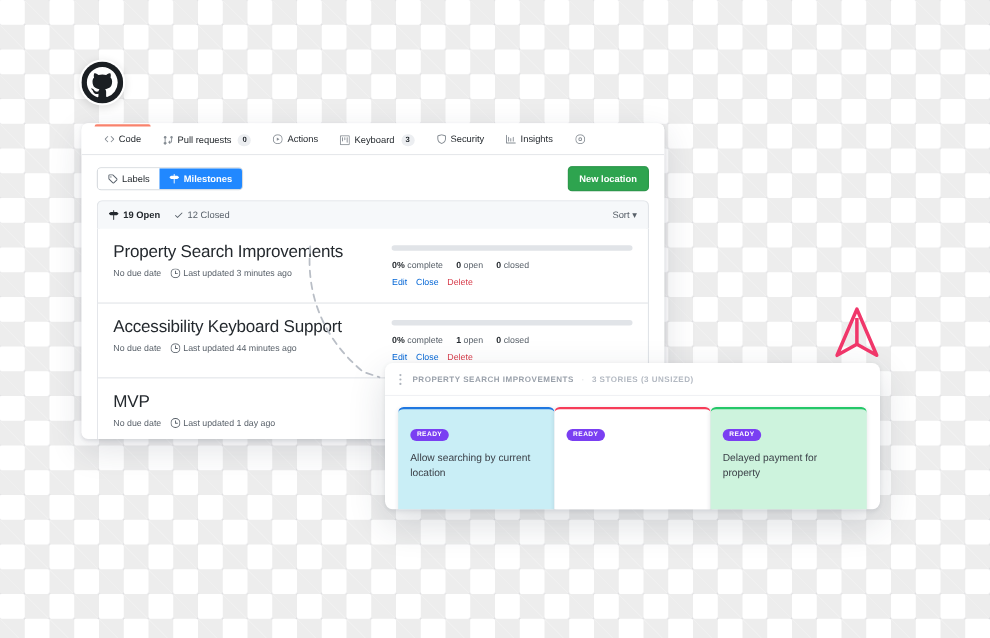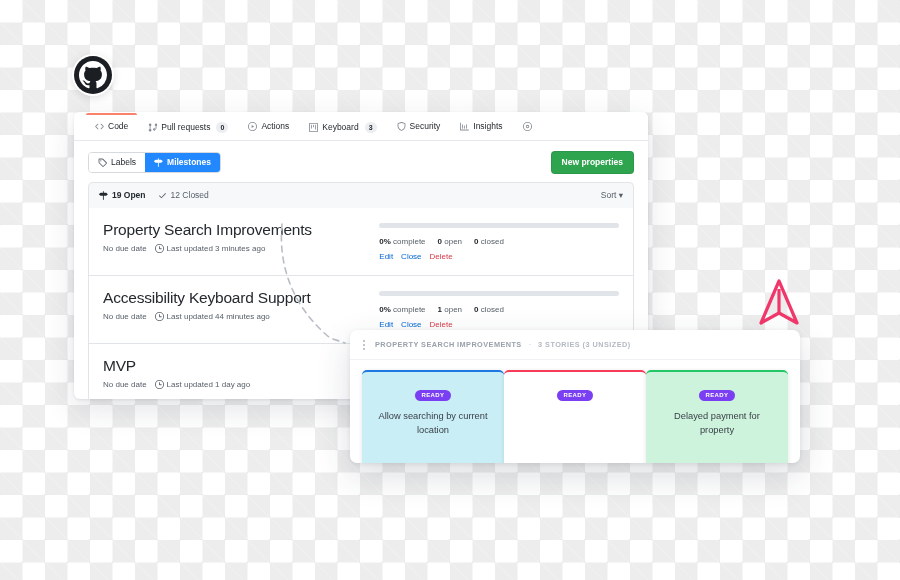--- a/index.html
+++ b/index.html
@@ -36,21 +36,21 @@
   }
   #gh-mark svg{width:38px;height:38px;display:block;}
 
   
   #zh-mark{
     position:absolute;left:755px;top:277px;width:48px;height:52px;z-index:40;
   }
 
   
   #gh-win{
-    position:absolute;left:74px;top:112px;width:574px;height:287px;
+    position:absolute;left:74px;top:112px;width:530px;height:287px;
     background:#ffffff;border-radius:6px;
     box-shadow:0 10px 30px rgba(40,50,70,.13), 0 1px 3px rgba(40,50,70,.10);
     overflow:hidden;z-index:10;
   }
 
   
   .tabbar{
     height:28px;display:flex;align-items:flex-start;
     border-bottom:1px solid #e6e8eb;padding:0 12px;background:#fff;
   }
@@ -131,21 +131,21 @@
     background:#fff;border-radius:7px;
     box-shadow:0 12px 34px rgba(40,50,70,.16), 0 1px 4px rgba(40,50,70,.10);
     z-index:30;overflow:hidden;
   }
   .zh-head{display:flex;align-items:center;gap:7px;padding:8px 12px 7px 10px;border-bottom:1px solid #f0f1f4;}
   .kebab{display:flex;flex-direction:column;gap:2px;padding:2px 3px;}
   .kebab i{width:2px;height:2px;border-radius:50%;background:#aeb4bd;display:block;}
   .zh-title{font-size:7.3px;font-weight:700;letter-spacing:.45px;color:#9aa1ab;line-height:1;}
   .zh-dot{font-size:7.3px;color:#c3c8cf;line-height:1;}
   .zh-sub{font-size:7.3px;font-weight:700;letter-spacing:.45px;color:#b3b9c2;line-height:1;}
-  .zh-body{display:flex;padding:10px 12px 12px 12px;text-align:center;}
+  .zh-body{display:flex;padding:10px 12px 12px 12px;}
   .zcard{
     flex:1;border-radius:5px;background:#fff;min-height:87px;
     box-shadow:0 1px 4px rgba(40,50,70,.13);
     border-top:2.5px solid #888;overflow:hidden;padding:11px 11px 10px 11px;
   }
   .ready{
     display:inline-block;background:#7a3ff2;color:#fff;
     font-size:6px;font-weight:700;letter-spacing:.4px;
     padding:2.5px 6px;border-radius:8px;line-height:1;
   }
@@ -260,21 +260,21 @@
       </div>
       <div class="on">
         <span class="ic">
           <svg viewBox="0 0 16 16" fill="#ffffff">
               <path d="M7.75 0a.75.75 0 0 1 .75.75V3h3.634c.414 0 .814.147 1.13.414l2.07 1.75a.75.75 0 0 1 0 1.172l-2.07 1.75a1.75 1.75 0 0 1-1.13.414H8.5v6.75a.75.75 0 0 1-1.5 0V8.5H3.366a1.75 1.75 0 0 1-1.13-.414L.166 6.336a.75.75 0 0 1 0-1.172l2.07-1.75A1.75 1.75 0 0 1 3.366 3H7V.75A.75.75 0 0 1 7.75 0z"></path>
             </svg>
         </span>
         <span>Milestones</span>
       </div>
     </div>
-    <div class="new-ms">New properties</div>
+    <div class="new-ms">New location</div>
   </div>
 
   <div class="listhead">
     <div class="st bold">
       <svg viewBox="0 0 16 16" fill="#24292e">
           <path d="M7.75 0a.75.75 0 0 1 .75.75V3h3.634c.414 0 .814.147 1.13.414l2.07 1.75a.75.75 0 0 1 0 1.172l-2.07 1.75a1.75 1.75 0 0 1-1.13.414H8.5v6.75a.75.75 0 0 1-1.5 0V8.5H3.366a1.75 1.75 0 0 1-1.13-.414L.166 6.336a.75.75 0 0 1 0-1.172l2.07-1.75A1.75 1.75 0 0 1 3.366 3H7V.75A.75.75 0 0 1 7.75 0z"></path>
         </svg>
       <span>19 Open</span>
     </div>
     <div class="st">

